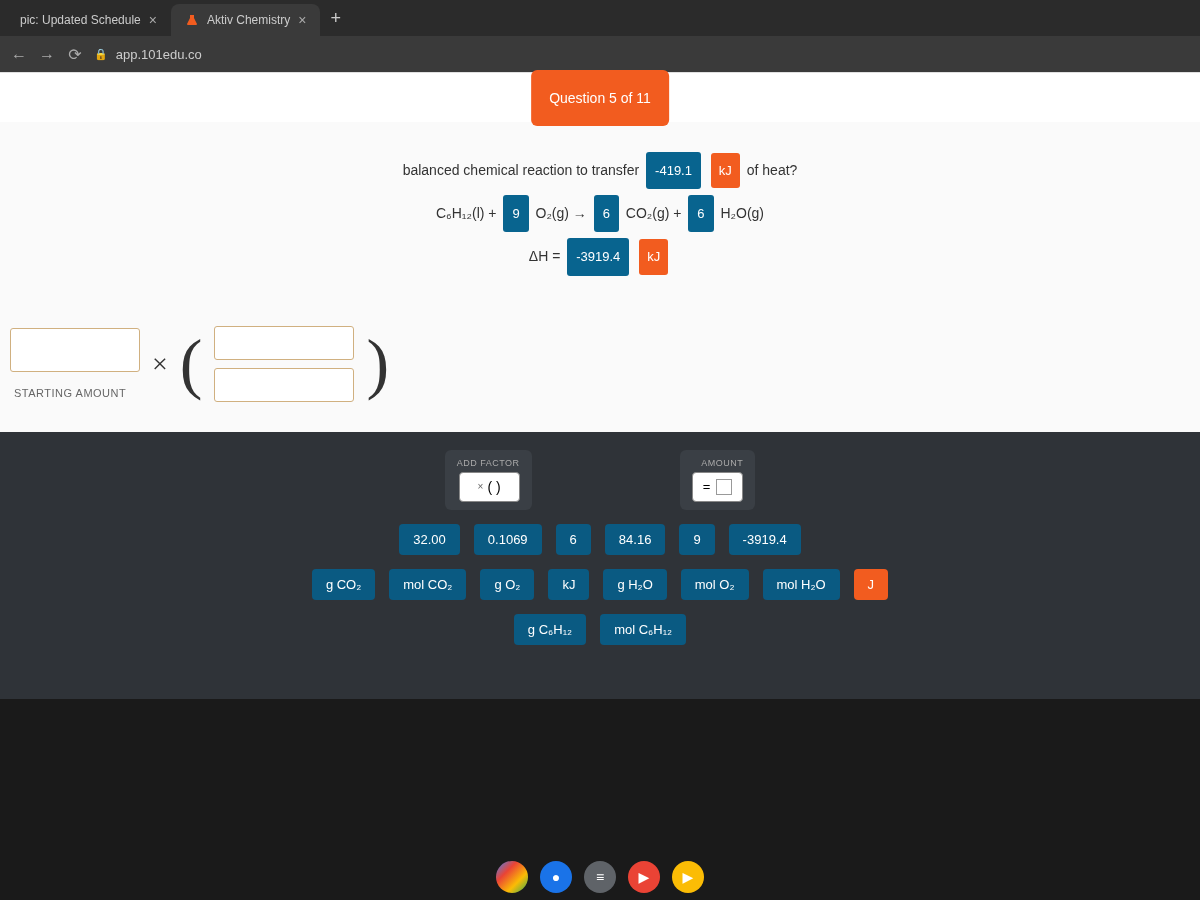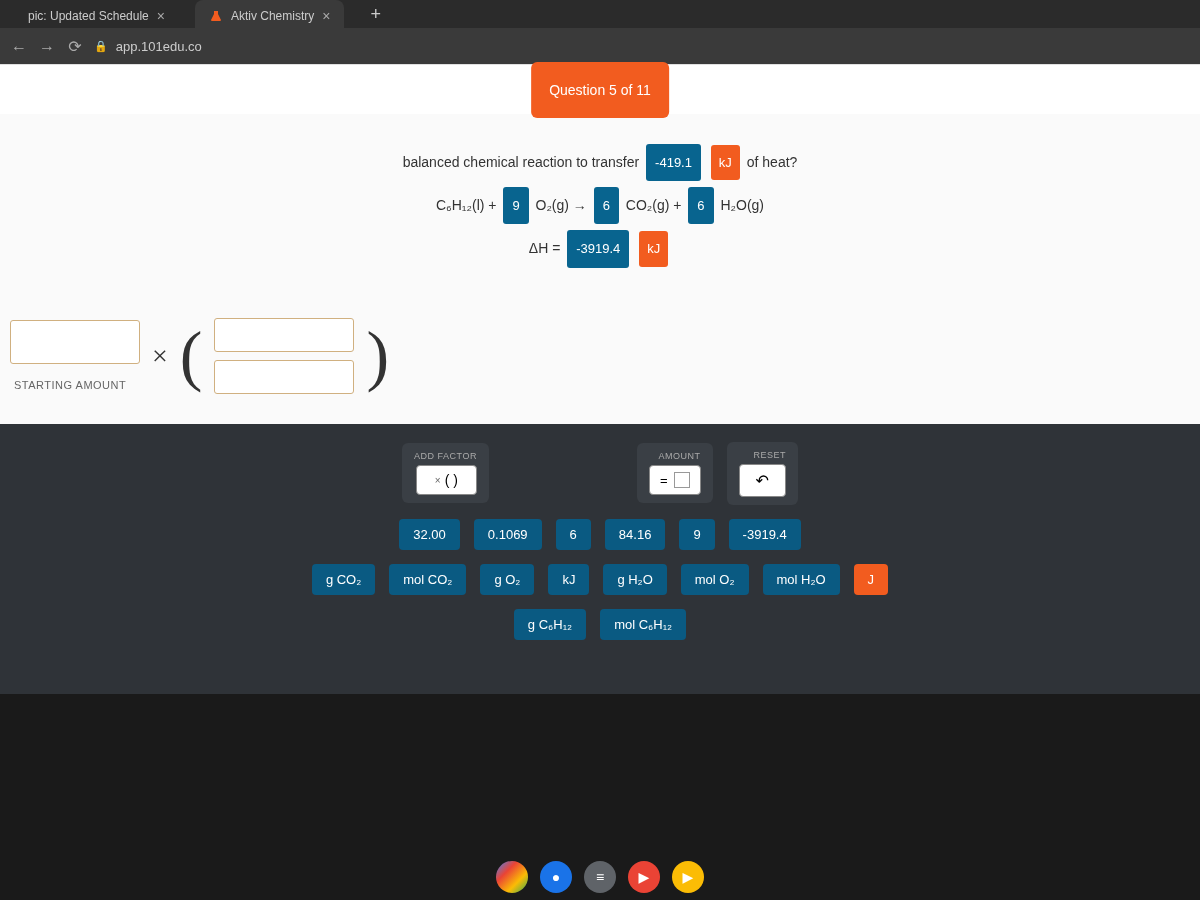--- a/index.html
+++ b/index.html
@@ -1,20 +1,20 @@
 <!DOCTYPE html>
 <html><head>
 <meta charset="utf-8">
 <style>
 * { margin:0; padding:0; box-sizing:border-box; font-family: Arial, Helvetica, sans-serif; }
 body { width:1200px; height:900px; background:#1a1a1a; overflow:hidden; position:relative; }
 
 
 .chrome { background:#2b2b2b; }
-.tabs { display:flex; align-items:center; height:28px; padding:0 14px; gap:16px; }
+.tabs { display:flex; align-items:center; height:36px; padding:0 6px; gap:0; }
 .tab { display:flex; align-items:center; gap:8px; padding:0 14px; height:32px; border-radius:8px 8px 0 0; font-size:12px; color:#ccc; margin-top:4px; }
 .tab.active { background:#3a3a3a; }
 .tab .close { color:#aaa; font-size:14px; cursor:pointer; }
 .favicon { width:14px; height:14px; display:inline-flex; align-items:center; justify-content:center; font-size:10px; }
 .newtab { color:#ccc; font-size:18px; padding:0 10px; cursor:pointer; }
 .toolbar { display:flex; align-items:center; height:36px; padding:0 10px; gap:10px; background:#3a3a3a; color:#ccc; font-size:13px; }
 .nav-ico { width:18px; text-align:center; font-size:16px; color:#aaa; }
 .url { display:flex; align-items:center; gap:8px; }
 .lock { font-size:11px; }
 
@@ -142,24 +142,20 @@
       </div>
     </div>
     <div style="width:120px"></div>
     <div class="grp">
       <div class="grplabel">AMOUNT</div>
       <div class="ansbox">
         <span>=</span>
         <span class="sq"></span>
       </div>
     </div>
-    <div class="grp">
-      <div class="grplabel">RESET</div>
-      <div class="resetbtn">↶</div>
-    </div>
   </div>
 
   <div class="prow">
     <span class="tile">32.00</span>
     <span class="tile">0.1069</span>
     <span class="tile">6</span>
     <span class="tile">84.16</span>
     <span class="tile">9</span>
     <span class="tile">-3919.4</span>
   </div>

